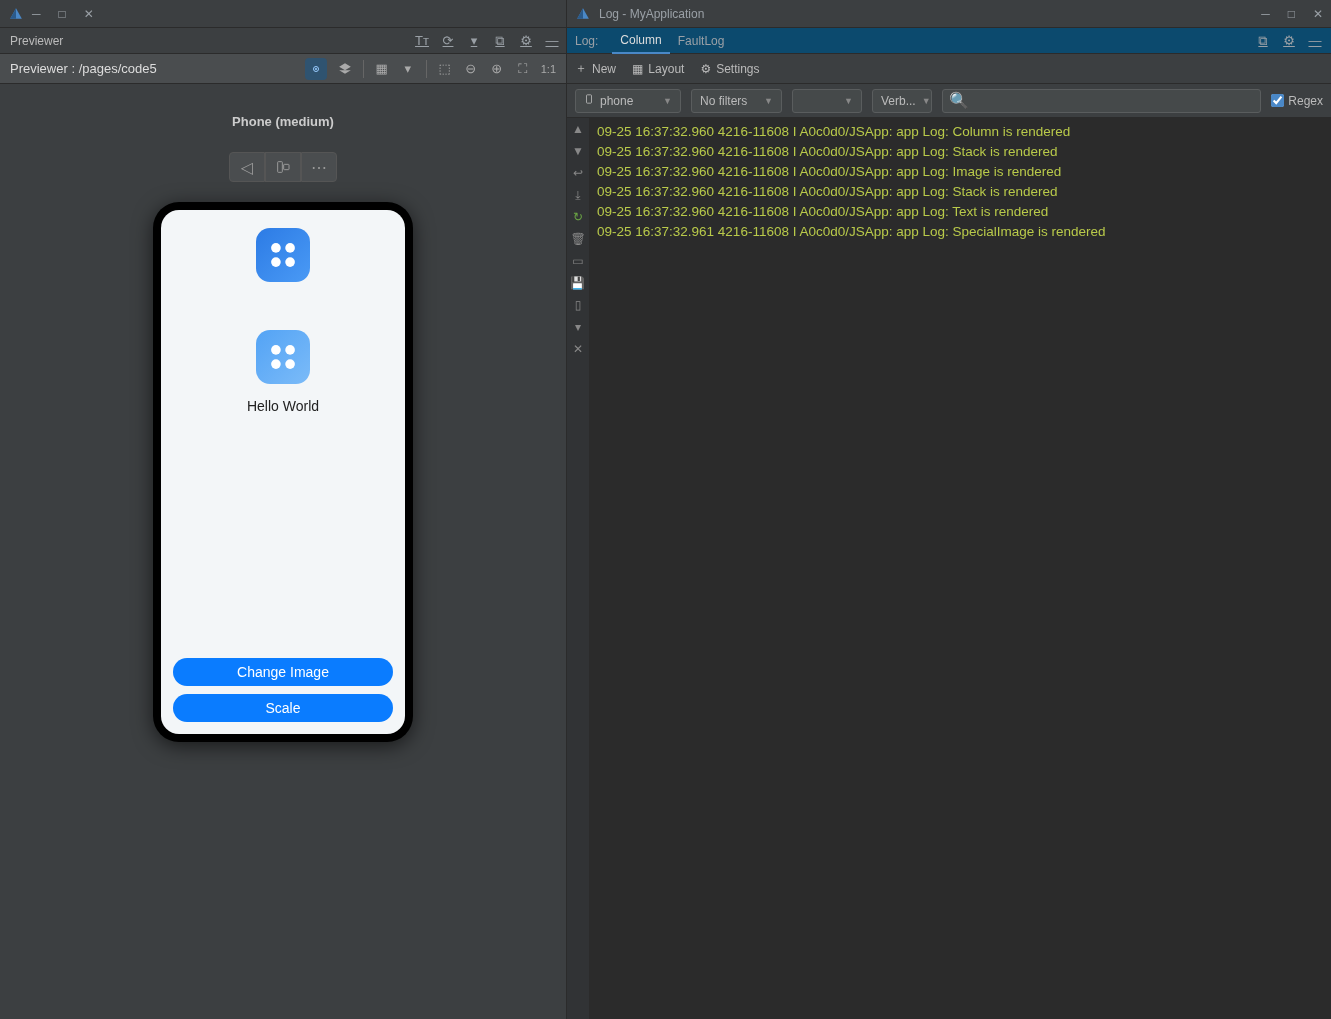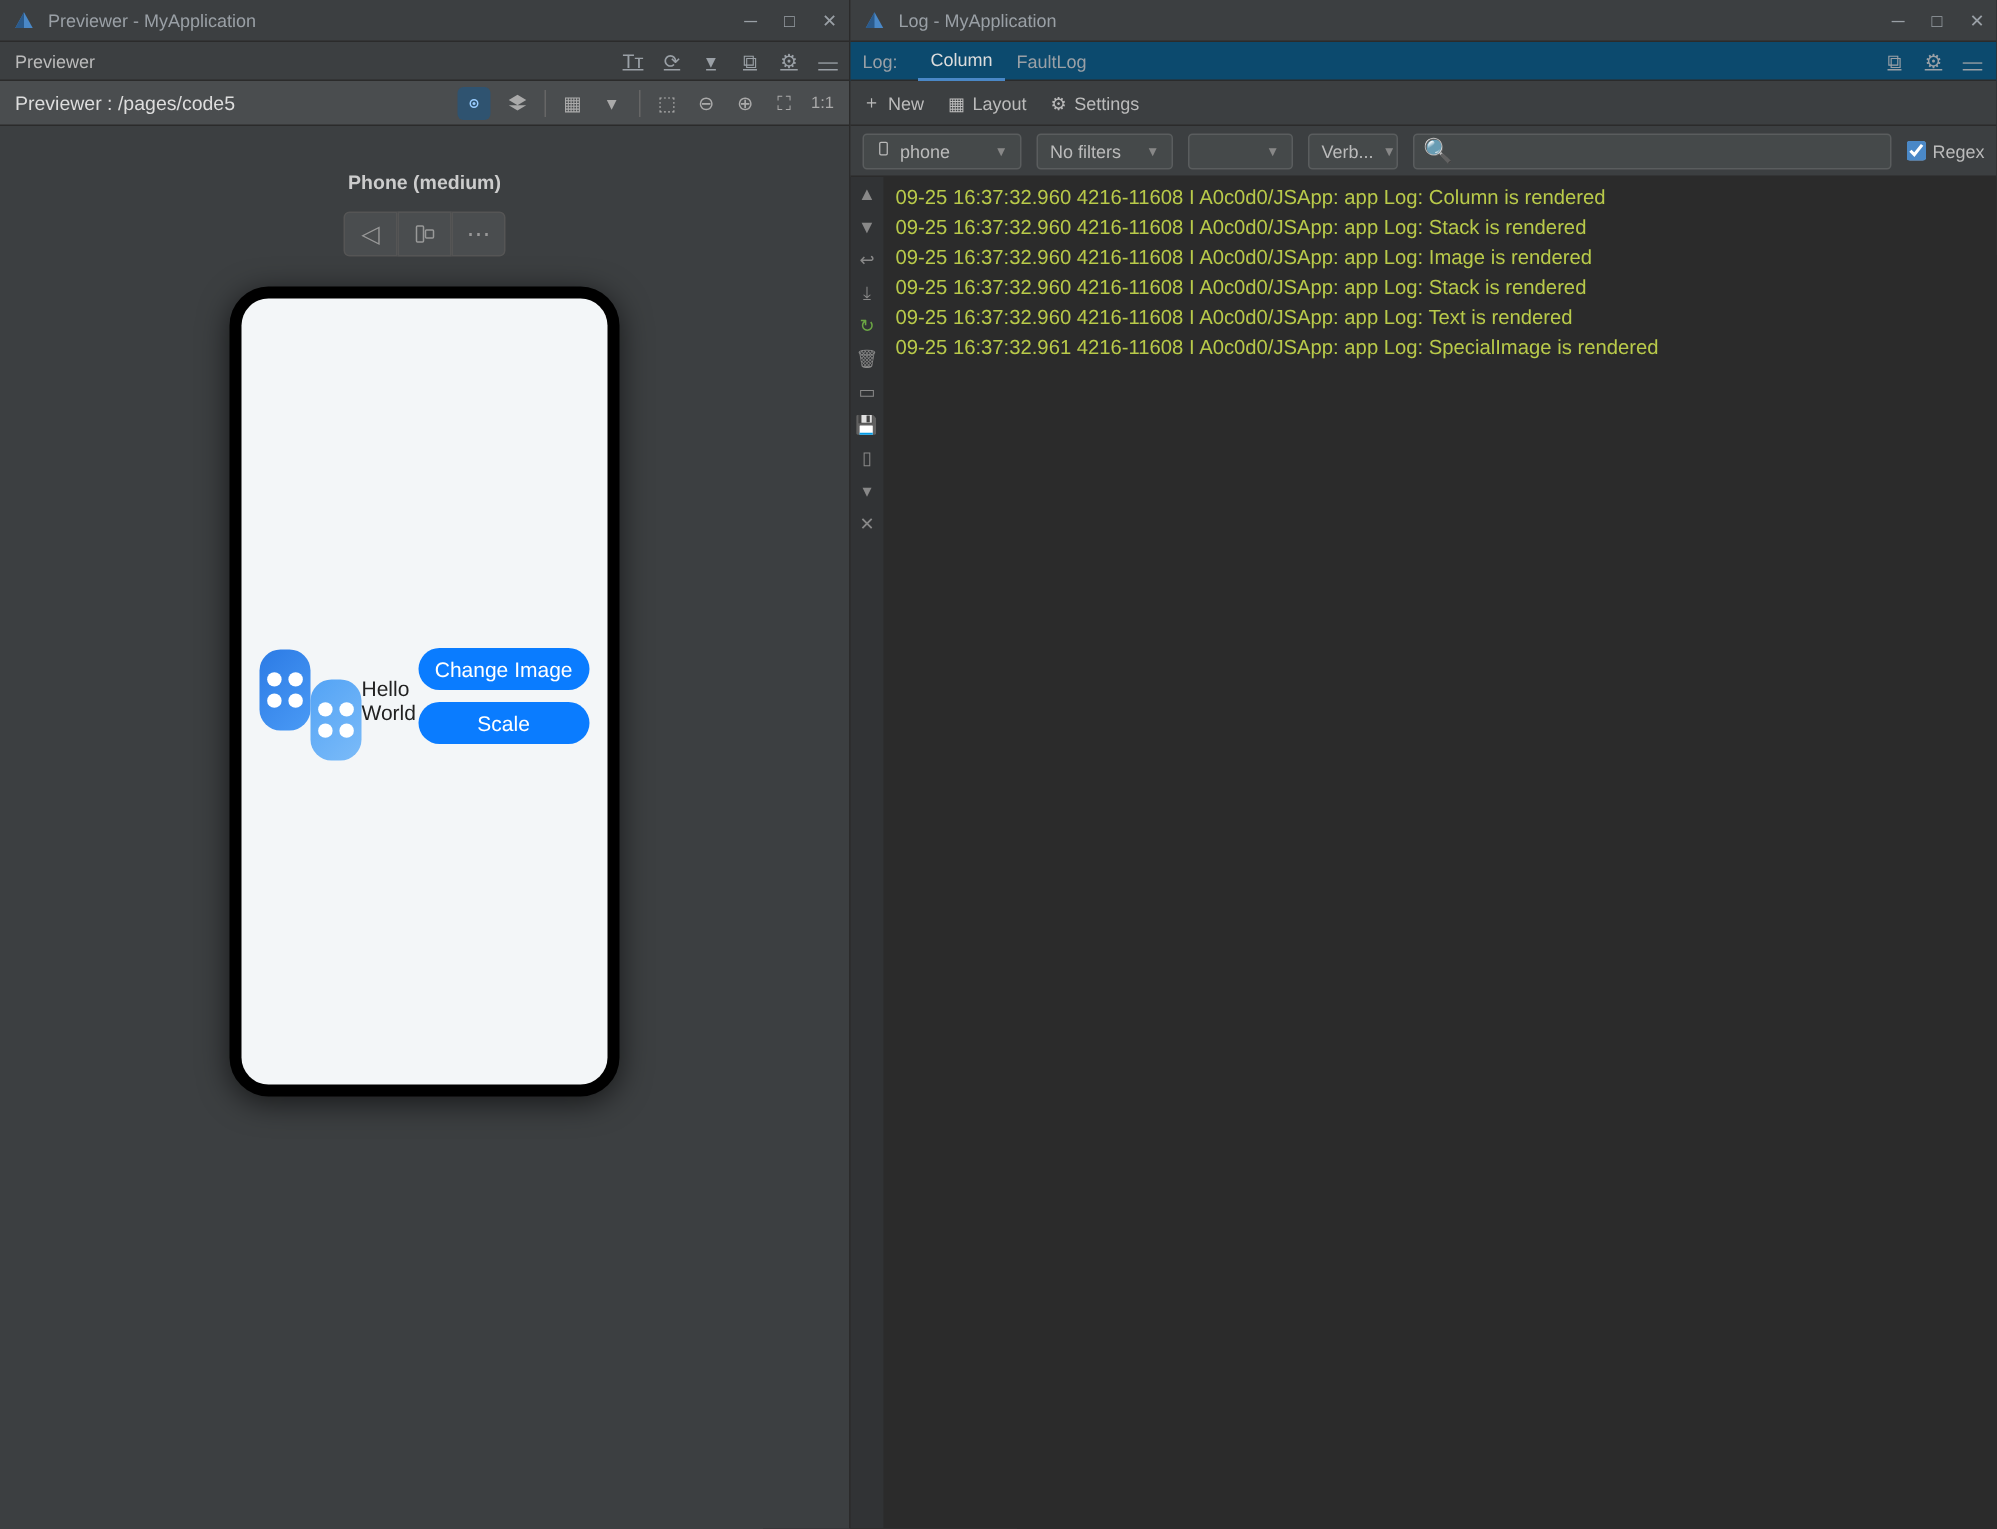--- a/index.html
+++ b/index.html
@@ -20,28 +20,28 @@
 .tab-right-icons { margin-left: auto; display: flex; gap: 10px; align-items:center; color:#9aa0a6;text-decoration:underline; }
 .icon-btn { width: 16px; height:16px; display:flex; align-items:center; justify-content:center; cursor:pointer; font-size:13px; }
 
 .buildbar { height: 30px; background: #4a4d4f; display:flex; align-items:center; padding:0 10px; border-bottom:1px solid #2b2b2b; }
 .buildbar-text { font-size: 13px; color:#dddddd; }
 .buildbar-right { margin-left:auto; display:flex; gap:10px; align-items:center; color:#aaaaaa; }
 .toggle-btn { width:22px; height:22px; background:#2f5370; border-radius:4px; display:flex; align-items:center; justify-content:center; }
 .sep { width:1px; height:18px; background:#666; }
 
 .preview-area { flex:1; background:#3c3f41; display:flex; flex-direction:column; align-items:center; padding-top:30px; }
-.device-label { font-size:13px; font-weight:600; color:#cccccc; margin-bottom:12px; }
+.device-label { font-size:13px; font-weight:600; color:#cccccc; margin-bottom:23px; }
 .device-toolbar { display:flex; gap:0; margin-bottom:20px; }
 .device-toolbar .tbtn { width:36px; height:30px; background:#4a4d4f; border:1px solid #555; display:flex; align-items:center; justify-content:center; color:#999; cursor:pointer; }
 .device-toolbar .tbtn:first-child { border-radius:4px 0 0 4px; }
 .device-toolbar .tbtn:last-child { border-radius:0 4px 4px 0; }
 
 .phone-frame { width:260px; height:540px; background:#000; border-radius:26px; padding:8px; box-shadow: 0 4px 20px rgba(0,0,0,0.6); position:relative; }
-.phone-screen { width:100%; height:100%; background:#f3f6f8; border-radius:18px; display:flex; align-items:center; padding:18px 12px 12px 12px; }
+.phone-screen { width:100%; height:100%; background:#f3f6f8; border-radius:18px; display:flex; flex-direction:column; align-items:center; padding:18px 12px 12px 12px; }
 .app-icon { width:54px; height:54px; border-radius:14px; display:flex; align-items:center; justify-content:center; margin-bottom:8px; }
 .app-icon.blue1 { background: linear-gradient(135deg,#2c7be5,#4a9af5); }
 .app-icon.blue2 { background: linear-gradient(135deg,#53a3f5,#7bbbf8); margin-top:40px; }
 .app-icon svg { width:34px; height:34px; }
 .hello-text { font-size:14px; color:#222; margin-top:6px; }
 .spacer { flex:1; }
 .phone-btns { width:100%; display:flex; flex-direction:column; gap:8px; }
 .phone-btn { width:100%; height:28px; background:#0a7cff; color:#fff; border:none; border-radius:14px; font-size:14px; cursor:pointer; }
 
 
@@ -80,21 +80,20 @@
 
 <div class="panel-left">
 
   <div class="titlebar">
     <span class="titlebar-icon">
       <svg class="tri-logo" viewBox="0 0 24 24">
           <path fill="#4a88c7" d="M12 2 L22 20 H2 Z"></path>
           <path fill="#2b5a8a" d="M12 2 L12 20 H2 Z"></path>
         </svg>
     </span>
-    <span class="titlebar-text">Previewer - MyApplication</span>
     <div class="win-controls">
       <span>─</span>
       <span>□</span>
       <span>✕</span>
     </div>
   </div>
 
   <div class="tabbar">
     <span class="tab-label">Previewer</span>
     <div class="tab-right-icons">

